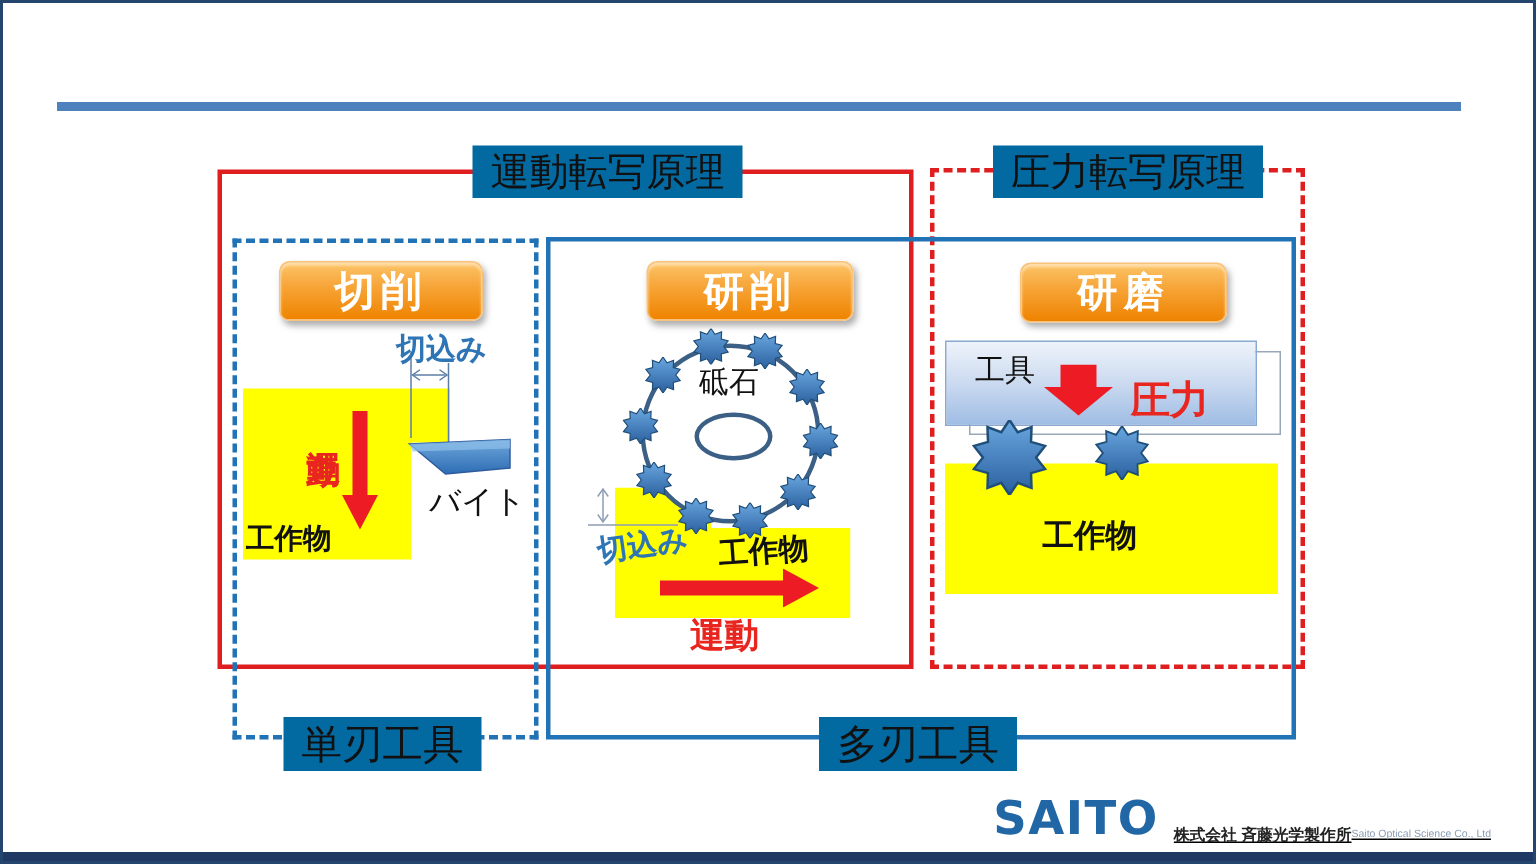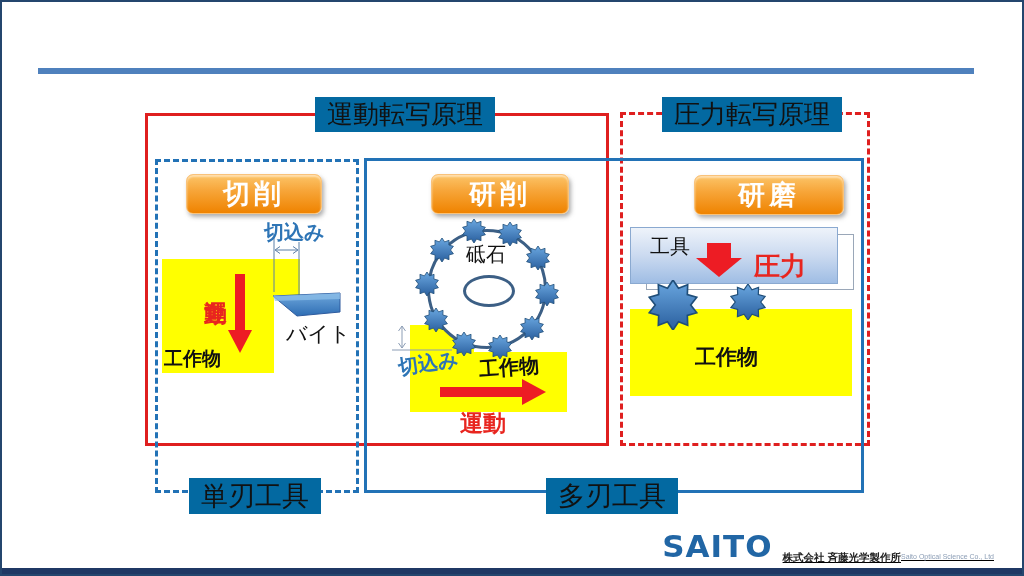--- a/index.html
+++ b/index.html
@@ -33,21 +33,21 @@
   .proc-btn{
     position:absolute;box-sizing:border-box;border-radius:7px;
     background:linear-gradient(180deg,#fcc468 0%,#f7a63a 40%,#ef8300 100%);
     border:1px solid #f9c27a;
     box-shadow:2px 3px 4px rgba(110,110,110,.55), inset 0 2px 2px #ffdfae;
     color:#ffffff;font-size:27px;font-weight:bold;letter-spacing:4px;
     display:flex;align-items:center;justify-content:center;z-index:5;
   }
   .btn-cutting  {left:171px;top:172px;width:136px;height:40px;margin-left:13px;}
   .btn-grinding {left:429px;top:172px;width:138px;height:40px;}
-  .btn-polishing{left:692px;top:173px;width:150px;height:40px;}
+  .btn-polishing{left:678px;top:173px;width:138px;height:40px;}
 
   .yellow{position:absolute;background:#ffff00;}
 
   .txt{position:absolute;color:#111;white-space:nowrap;z-index:7;}
   .bold{font-weight:bold;}
   .blue-txt{color:#2e75b6;font-weight:bold;}
   .red-txt{color:#e8251f;font-weight:bold;}
 
   .v-text{writing-mode:vertical-rl;text-orientation:upright;letter-spacing:3px;}
 

